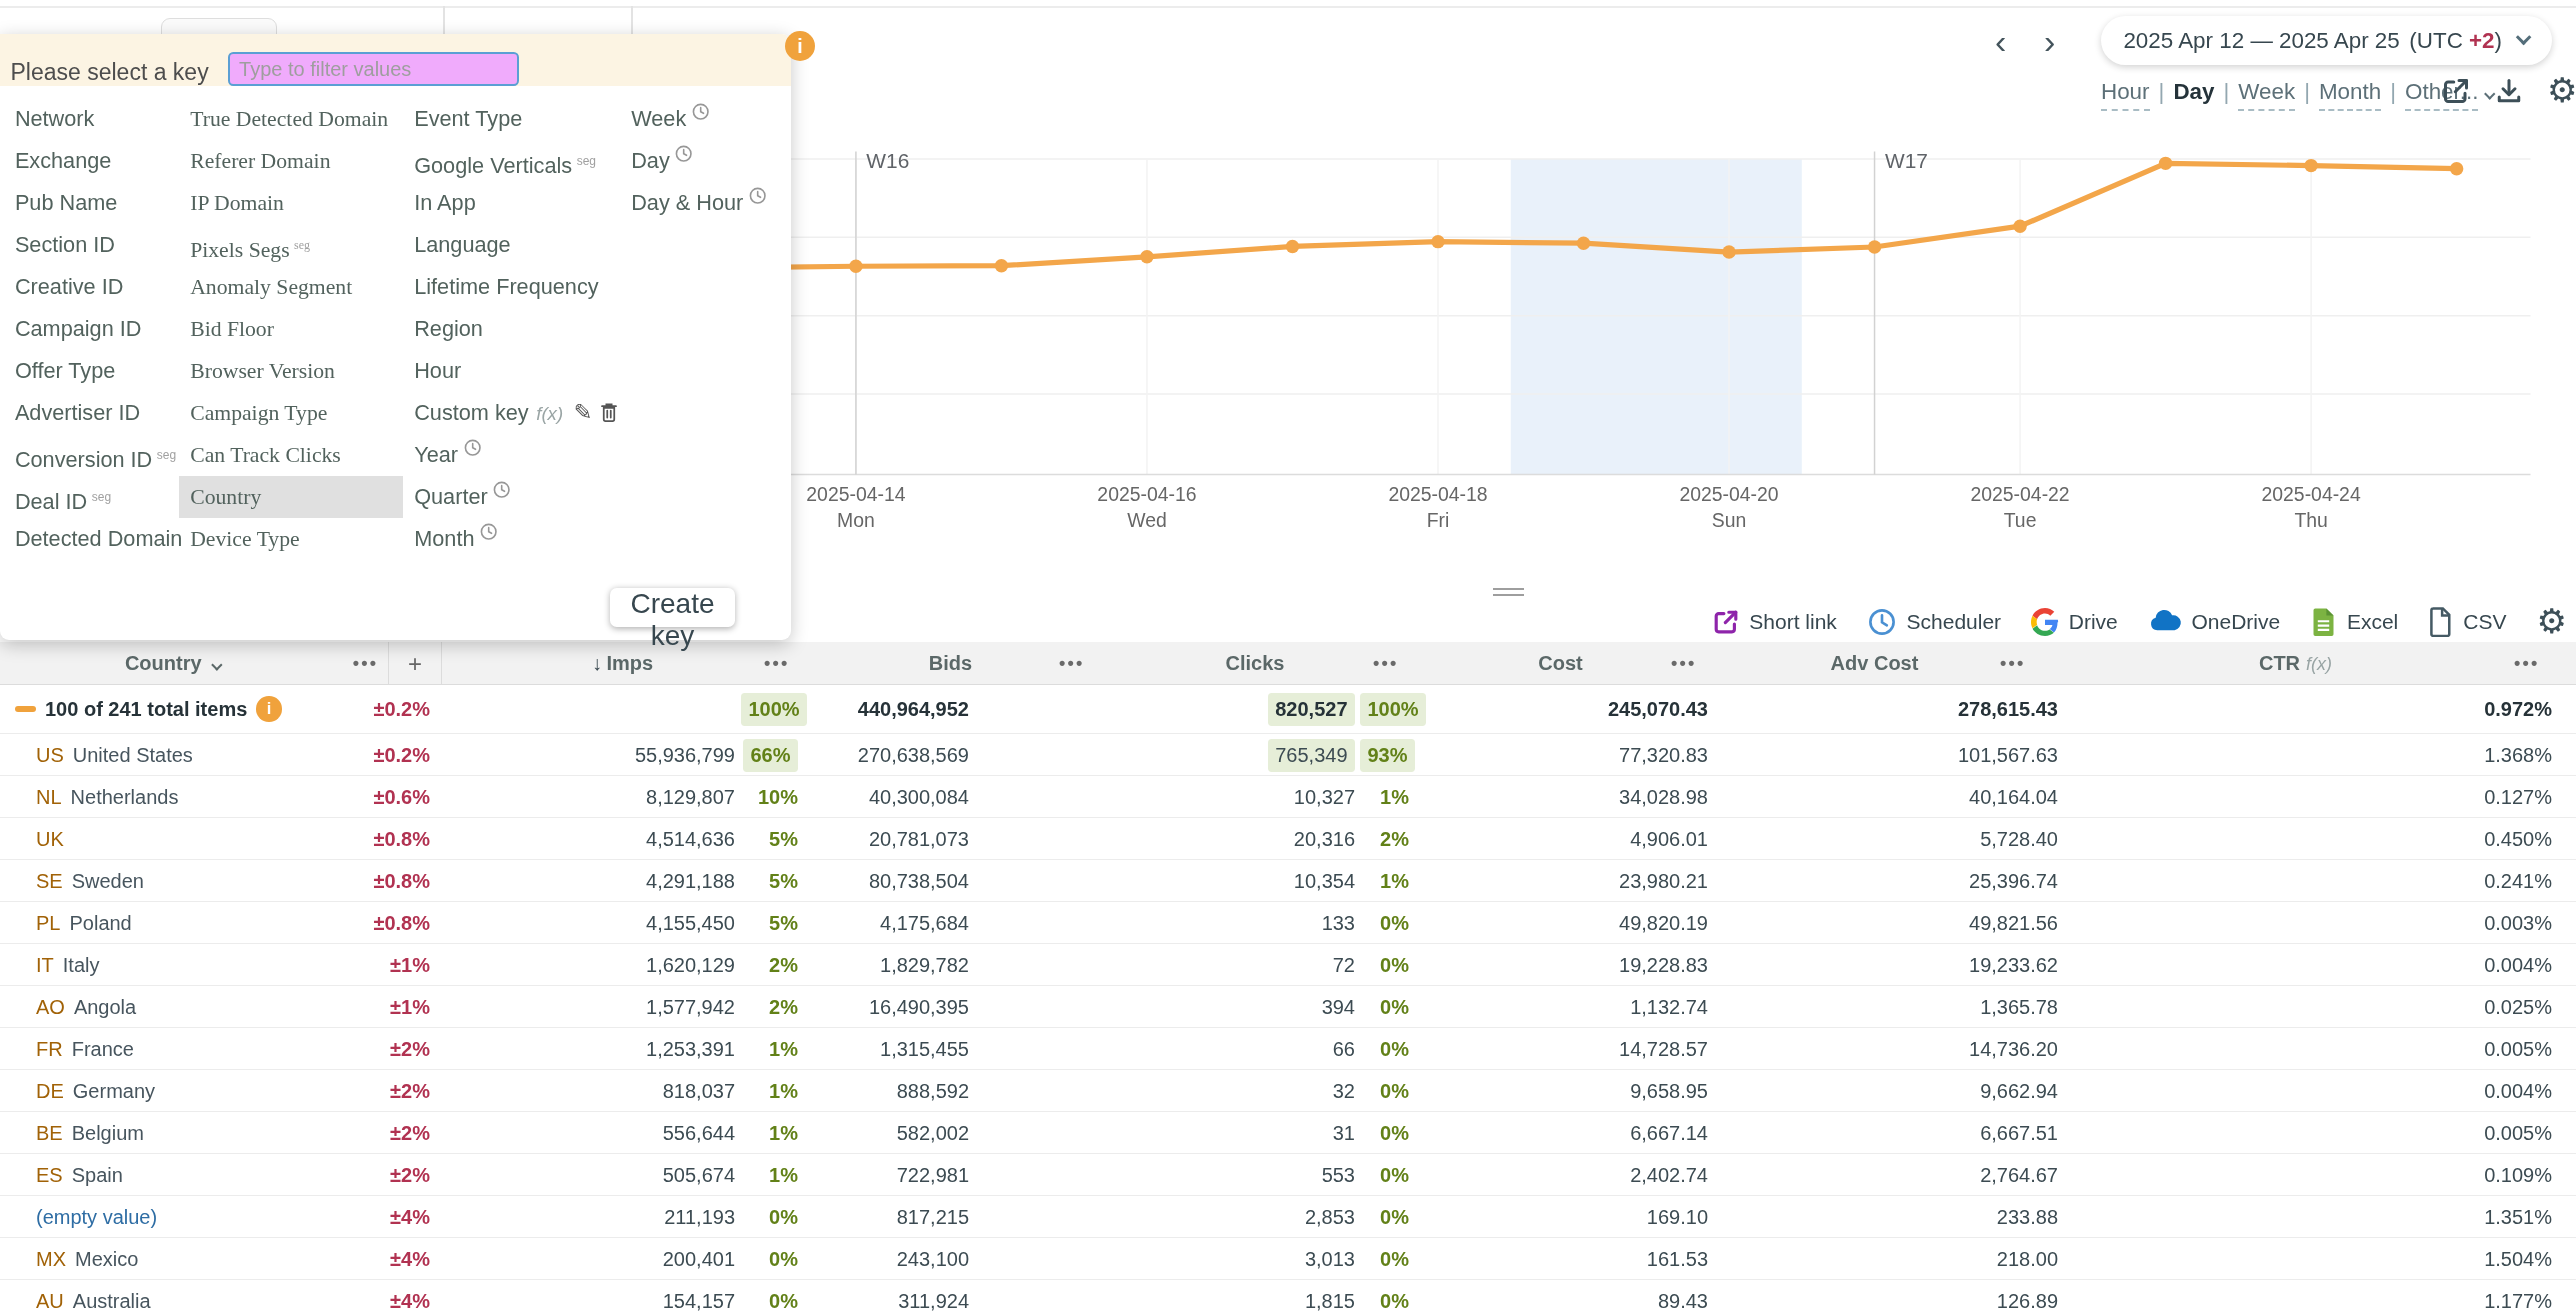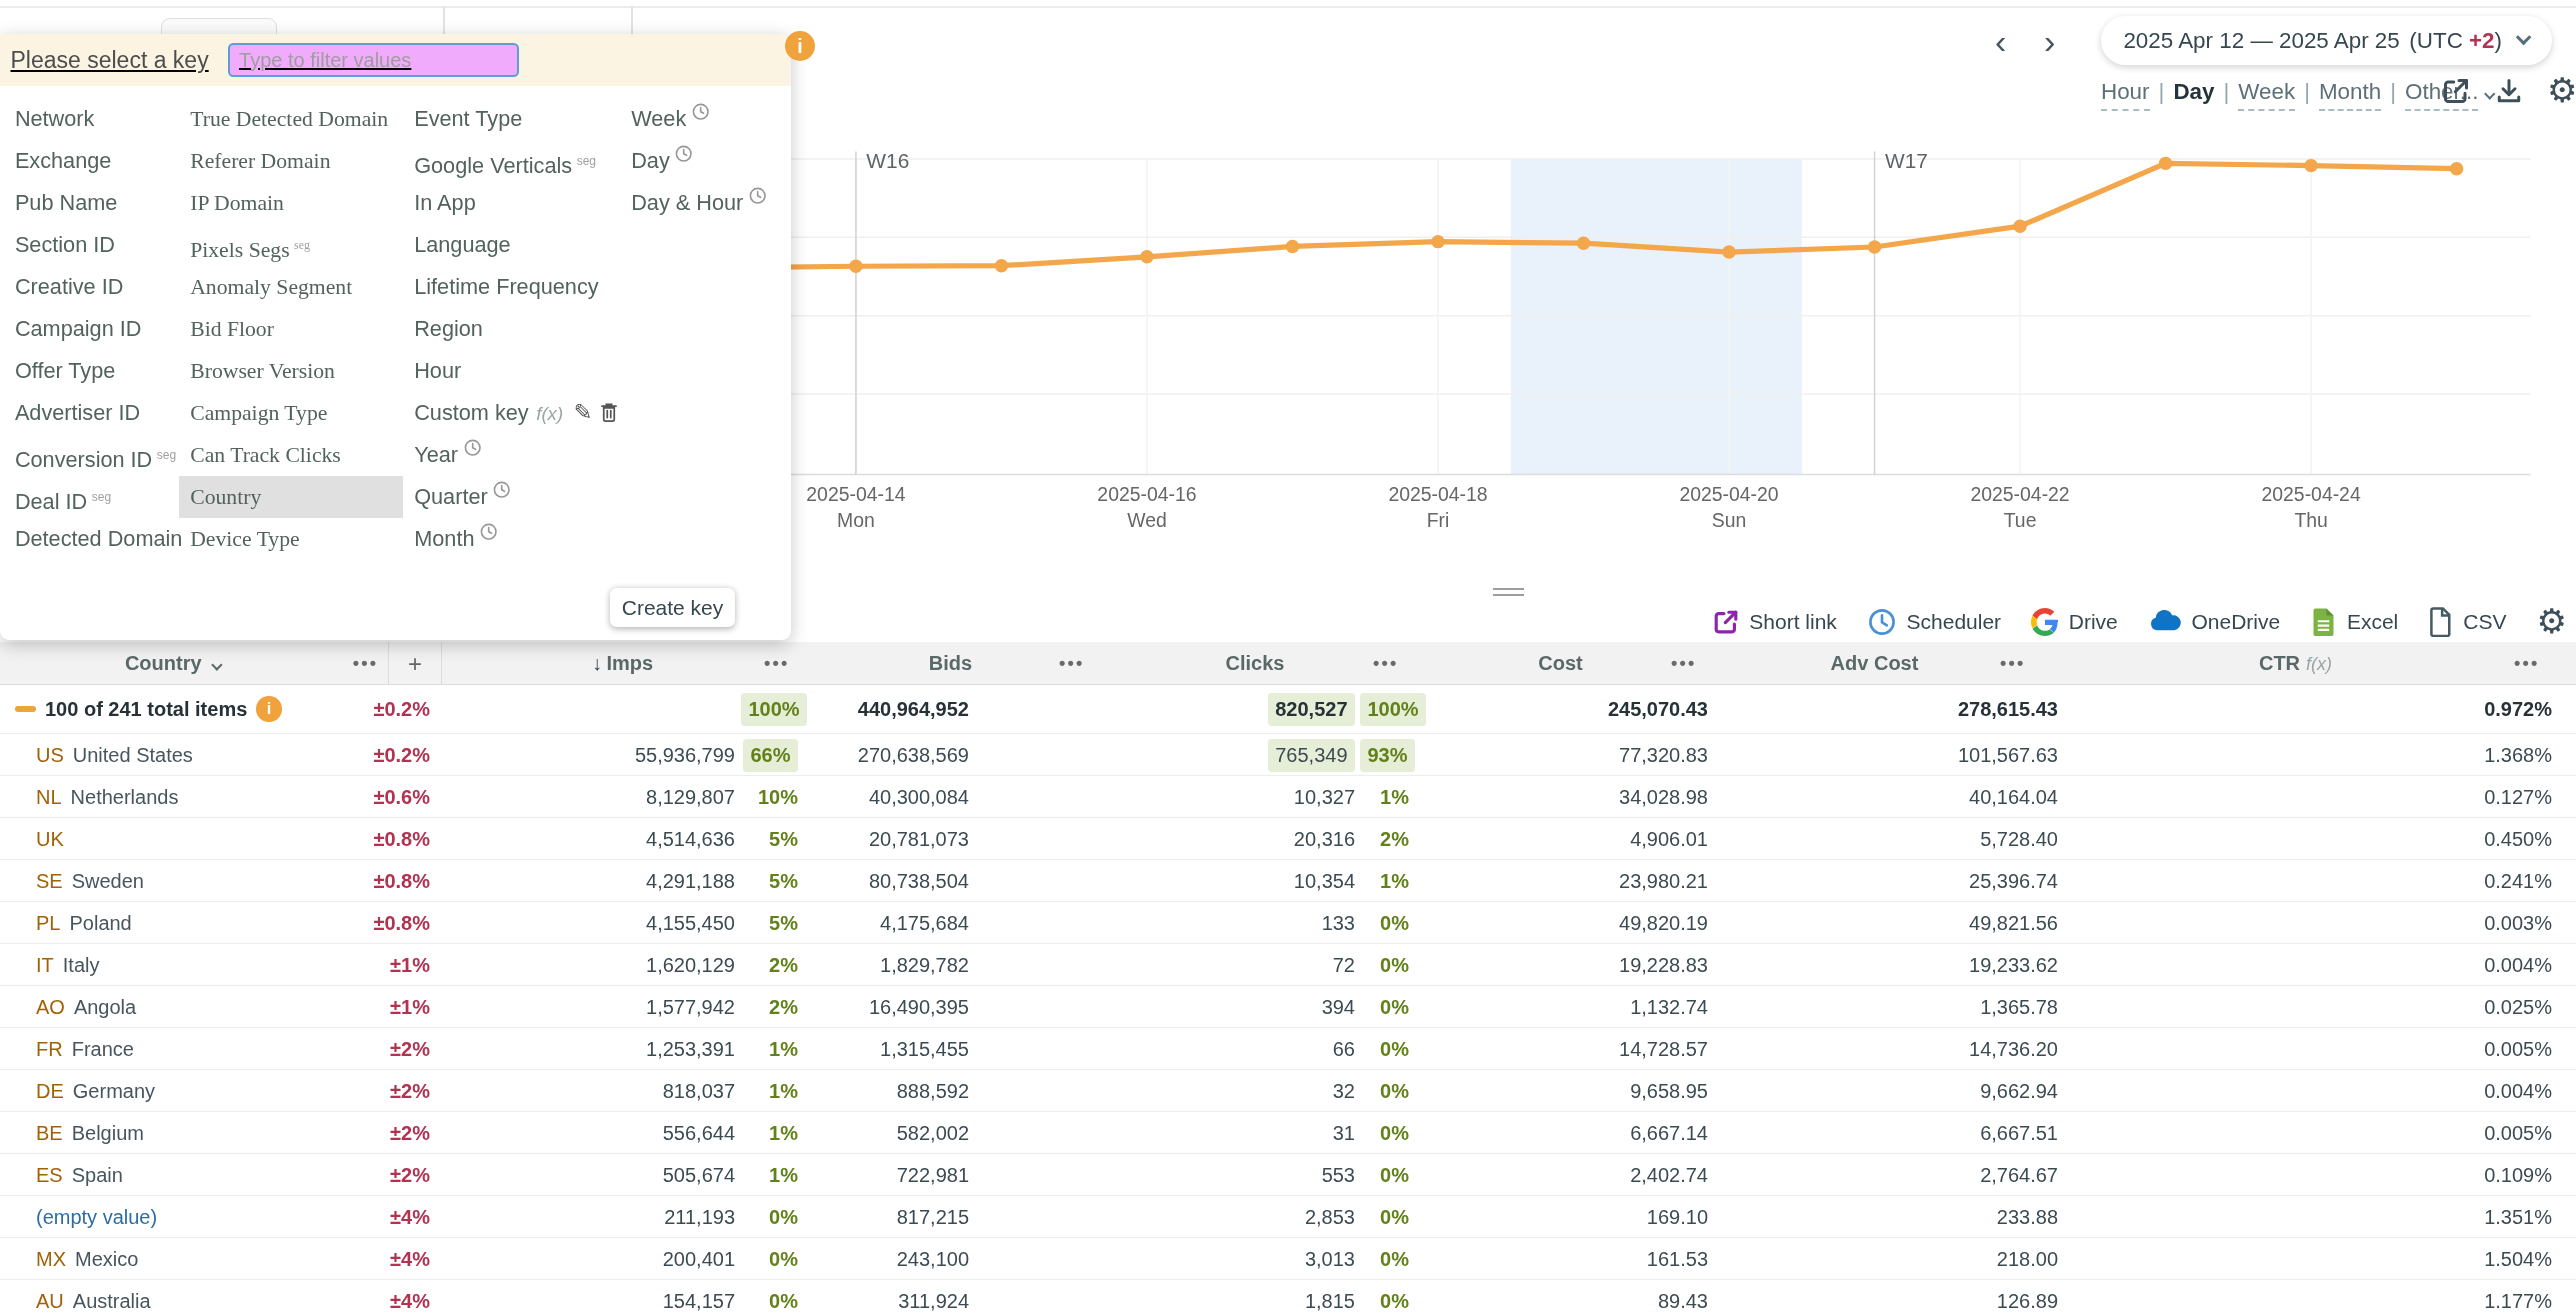--- a/index.html
+++ b/index.html
@@ -40,42 +40,42 @@
   #chart-icons { position:absolute; left:2440px; top:75px; display:flex; gap:22.4px; align-items:center; z-index:3; }
   #chart-icons .cicon { width:31px; height:31px; display:flex; align-items:center; justify-content:center; cursor:pointer; }
   .gear-glyph { font-size:34px; color:#3d4f58; line-height:31px; }
 
   #resize-handle { position:absolute; left:1493px; top:588px; width:31px; height:10.5px; cursor:row-resize; z-index:3; }
   #resize-handle::before, #resize-handle::after { content:""; display:block; height:2.2px; background:#9e9e9e; margin-bottom:3.7px; }
 
   
   #key-panel { position:absolute; left:0; top:34px; width:791px; height:606px; background:#fff;
                border-radius:0 9px 9px 9px; box-shadow:0 4.5px 18px rgba(0,0,0,.22); z-index:10; }
-  #kp-head { height:52px; background:#fcf4e3; border-radius:0 9px 0 0; display:flex; align-items:center;text-decoration:underline; }
+  #kp-head { height:52px; background:#fcf4e3; border-radius:0 9px 0 0; display:flex; align-items:flex-end; }
   #kp-title { font-size:23px; color:#4d4d4d; margin-left:10.5px; }
   #key-filter { margin-left:19.4px; width:291px; height:34px; border:2.2px solid #5b9fd4; border-radius:5.2px;
                 font-size:20px; color:#444; padding:0 9px; outline:none; background:#f0abfc;
                 font-family:"Liberation Sans","DejaVu Sans",sans-serif; }
   #key-filter::placeholder { color:#9e9e9e; }
   #key-cols { position:absolute; left:0; top:64px; width:791px; height:470px; }
   .key-col { position:absolute; top:0; }
   .key-item { height:42px; line-height:42px; font-size:21.7px; color:#52625d; padding-left:11.2px;
               cursor:pointer; white-space:nowrap; }
   .key-item.selected { background:#e0e0e0; }
   .key-sup { font-size:12px; color:#a0a0a0; vertical-align:super; margin-left:4.5px; }
   .key-clock { vertical-align:middle; transform:translateY(-9px); margin-left:4.5px; }
   .key-fx { font-style:italic; color:#9aa5a5; font-size:18.7px; margin-left:7.5px; }
   .key-pencil { color:#555; font-size:22.4px; margin-left:10.5px; }
   .key-trash { vertical-align:middle; transform:translateY(-2.2px); margin-left:7.5px; }
   #col-1 { left:3.7px;   width:175px; }
   #col-2 { left:179px; width:224px;font-family:Liberation Serif, serif; }
   #col-3 { left:403px; width:224px; }
   #col-4 { left:620px; width:168px; }
   #create-key { position:absolute; left:610px; top:554px; width:125px; height:39px; background:#fff;
-                border:none; border-radius:6.7px; box-shadow:0 1.5px 6px rgba(0,0,0,.3); font-size:21px;
+                border:none; border-radius:6.7px; box-shadow:0 1.5px 6px rgba(0,0,0,.3); font-size:28px;
                 color:#37474f; cursor:pointer; font-family:"Liberation Sans","DejaVu Sans",sans-serif; }
   #info-badge { position:absolute; left:785px; top:31px; width:30px; height:30px; border-radius:50%;
                 background:#f0a23c; color:#fff; font-size:19.4px; font-weight:bold; text-align:center;
                 line-height:30px; z-index:11; cursor:pointer; }
 
   
   #export-toolbar { position:absolute; top:602px; right:9px; height:39px; display:flex; align-items:center;
                     gap:30px; z-index:3; }
   .tb-item { display:flex; align-items:center; gap:9.7px; font-size:21px; color:#37474f; cursor:pointer; }
   .tb-item svg { display:block; }

